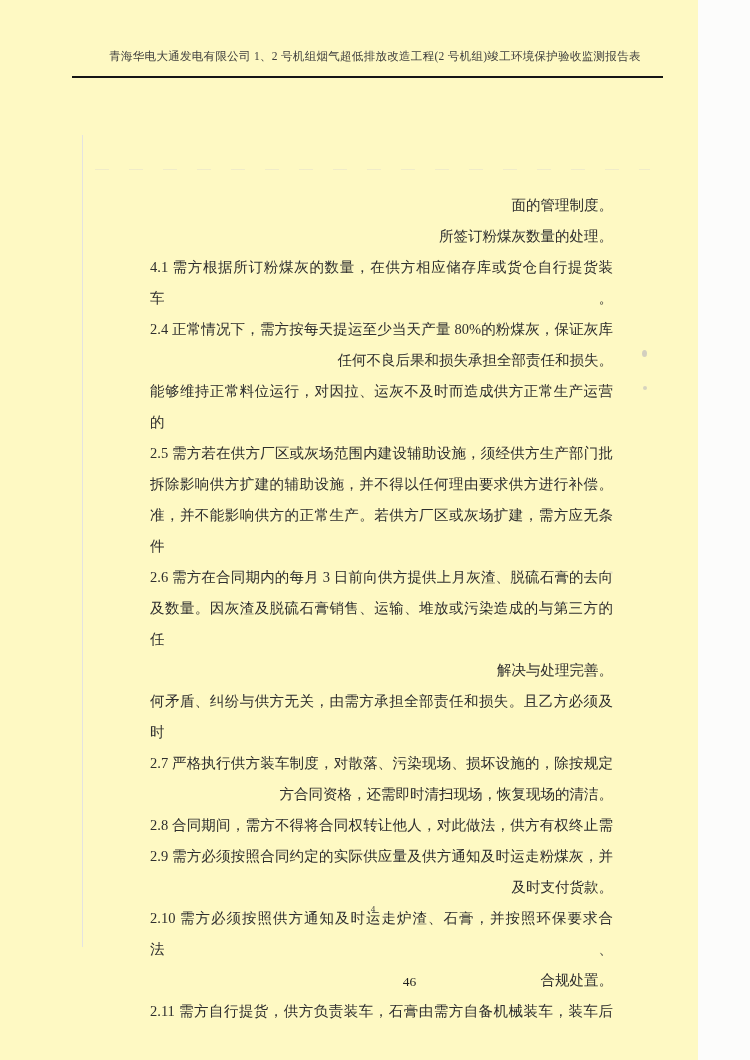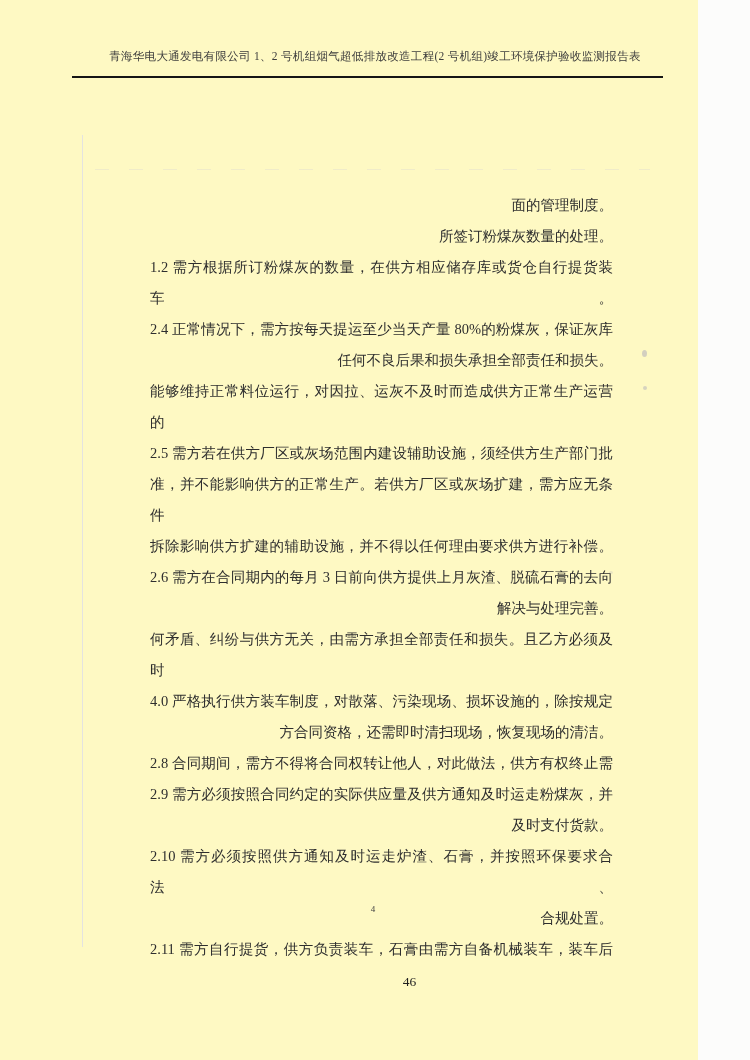--- a/index.html
+++ b/index.html
@@ -117,31 +117,32 @@
   <div class="scan-edge-v"></div>
   <div class="scan-smudge"></div>
   <div class="speck s1"></div>
   <div class="speck s2"></div>
   <div class="speck s3"></div>
   <div class="speck s4"></div>
 
   <div class="body-text" id="body-text">
       <div class="line">面的管理制度。</div>
       <div class="line">所签订粉煤灰数量的处理。</div>
-      <div class="line fill">1.2 需方根据所订粉煤灰的数量，在供方相应储存库或货仓自行提货装车。</div>
+      <div class="line fill">4.1 需方根据所订粉煤灰的数量，在供方相应储存库或货仓自行提货装车。</div>
       <div class="line fill">2.4 正常情况下，需方按每天提运至少当天产量 80%的粉煤灰，保证灰库</div>
       <div class="line">任何不良后果和损失承担全部责任和损失。</div>
       <div class="line fill">能够维持正常料位运行，对因拉、运灰不及时而造成供方正常生产运营的</div>
       <div class="line fill">2.5 需方若在供方厂区或灰场范围内建设辅助设施，须经供方生产部门批</div>
+      <div class="line fill">拆除影响供方扩建的辅助设施，并不得以任何理由要求供方进行补偿。</div>
       <div class="line fill">准，并不能影响供方的正常生产。若供方厂区或灰场扩建，需方应无条件</div>
-      <div class="line fill">拆除影响供方扩建的辅助设施，并不得以任何理由要求供方进行补偿。</div>
       <div class="line fill">2.6 需方在合同期内的每月 3 日前向供方提供上月灰渣、脱硫石膏的去向</div>
+      <div class="line fill">及数量。因灰渣及脱硫石膏销售、运输、堆放或污染造成的与第三方的任</div>
       <div class="line">解决与处理完善。</div>
       <div class="line fill">何矛盾、纠纷与供方无关，由需方承担全部责任和损失。且乙方必须及时</div>
-      <div class="line fill">4.0 严格执行供方装车制度，对散落、污染现场、损坏设施的，除按规定</div>
+      <div class="line fill">2.7 严格执行供方装车制度，对散落、污染现场、损坏设施的，除按规定</div>
       <div class="line">方合同资格，还需即时清扫现场，恢复现场的清洁。</div>
       <div class="line fill">2.8 合同期间，需方不得将合同权转让他人，对此做法，供方有权终止需</div>
       <div class="line fill">2.9 需方必须按照合同约定的实际供应量及供方通知及时运走粉煤灰，并</div>
       <div class="line">及时支付货款。</div>
       <div class="line fill">2.10 需方必须按照供方通知及时运走炉渣、石膏，并按照环保要求合法、</div>
       <div class="line">合规处置。</div>
       <div class="line fill">2.11 需方自行提货，供方负责装车，石膏由需方自备机械装车，装车后</div>
     </div>
 
   <div class="inner-page-num">4</div>

